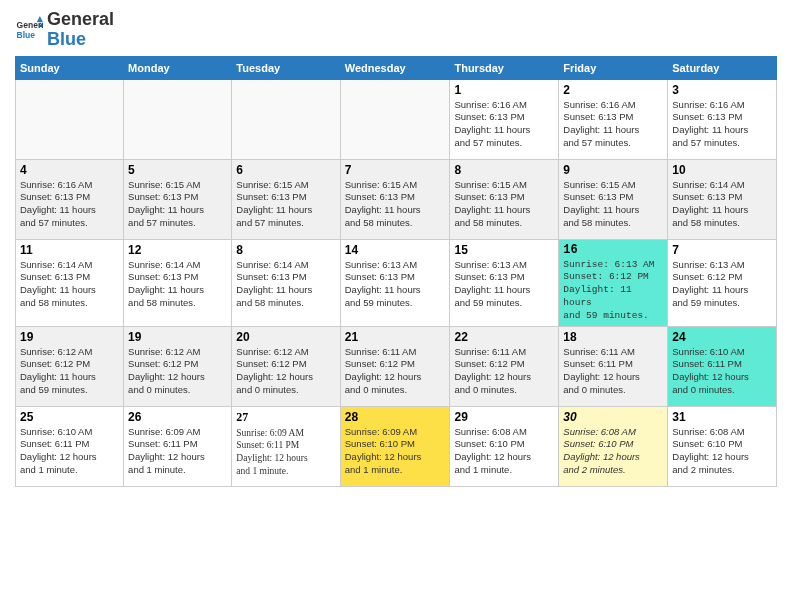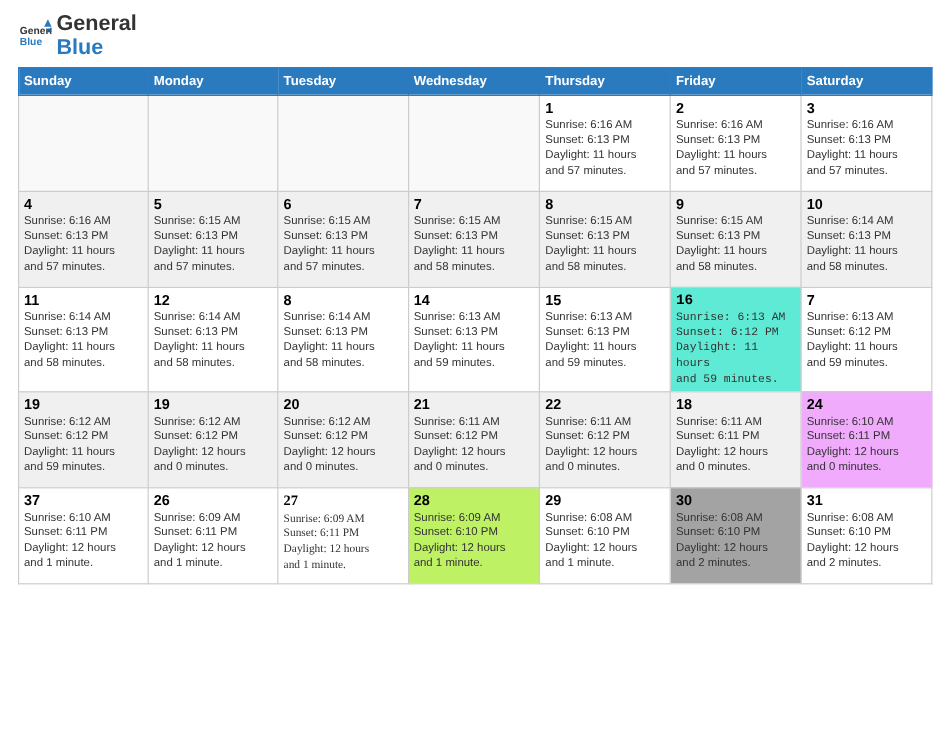--- a/index.html
+++ b/index.html
@@ -297,65 +297,65 @@
 Daylight: 12 hours
 and 0 minutes.</div>
           </td>
           <td style="background: rgb(240, 240, 240);">
             <span class="day-number">18</span>
             <div class="day-info" style="white-space: pre-line;">Sunrise: 6:11 AM
 Sunset: 6:11 PM
 Daylight: 12 hours
 and 0 minutes.</div>
           </td>
-          <td style="background: #f0abfc;">
+          <td style="background: #5eead4;">
             <span class="day-number">24</span>
             <div class="day-info" style="white-space: pre-line;">Sunrise: 6:10 AM
 Sunset: 6:11 PM
 Daylight: 12 hours
 and 0 minutes.</div>
           </td>
         </tr>
         <tr>
           <td style="background: rgb(255, 255, 255);">
-            <span class="day-number">37</span>
+            <span class="day-number">25</span>
             <div class="day-info" style="white-space: pre-line;">Sunrise: 6:10 AM
 Sunset: 6:11 PM
 Daylight: 12 hours
 and 1 minute.</div>
           </td>
           <td style="background: rgb(255, 255, 255); margin-left: 24px;">
             <span class="day-number">26</span>
             <div class="day-info" style="white-space: pre-line;">Sunrise: 6:09 AM
 Sunset: 6:11 PM
 Daylight: 12 hours
 and 1 minute.</div>
           </td>
           <td style="background: rgb(255, 255, 255); font-family: Liberation Serif, serif;">
             <span class="day-number">27</span>
             <div class="day-info" style="white-space: pre-line;">Sunrise: 6:09 AM
 Sunset: 6:11 PM
 Daylight: 12 hours
 and 1 minute.</div>
           </td>
-          <td style="background: #bef264;">
+          <td style="background: #fde047;">
             <span class="day-number">28</span>
             <div class="day-info" style="white-space: pre-line;">Sunrise: 6:09 AM
 Sunset: 6:10 PM
 Daylight: 12 hours
 and 1 minute.</div>
           </td>
           <td style="background: rgb(255, 255, 255);">
             <span class="day-number">29</span>
             <div class="day-info" style="white-space: pre-line;">Sunrise: 6:08 AM
 Sunset: 6:10 PM
 Daylight: 12 hours
 and 1 minute.</div>
           </td>
-          <td style="background: #a3a3a3;">
+          <td style="background: #fef9c3; font-style: italic;">
             <span class="day-number">30</span>
             <div class="day-info" style="white-space: pre-line;">Sunrise: 6:08 AM
 Sunset: 6:10 PM
 Daylight: 12 hours
 and 2 minutes.</div>
           </td>
           <td style="background: rgb(255, 255, 255);">
             <span class="day-number">31</span>
             <div class="day-info" style="white-space: pre-line;">Sunrise: 6:08 AM
 Sunset: 6:10 PM

